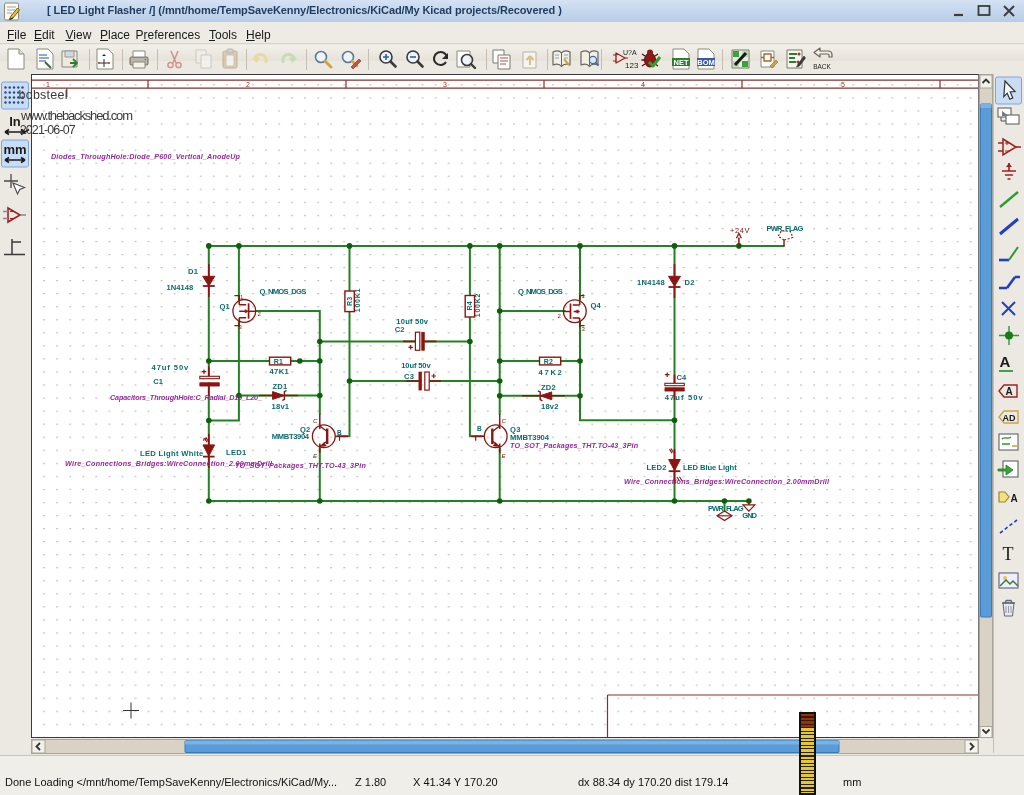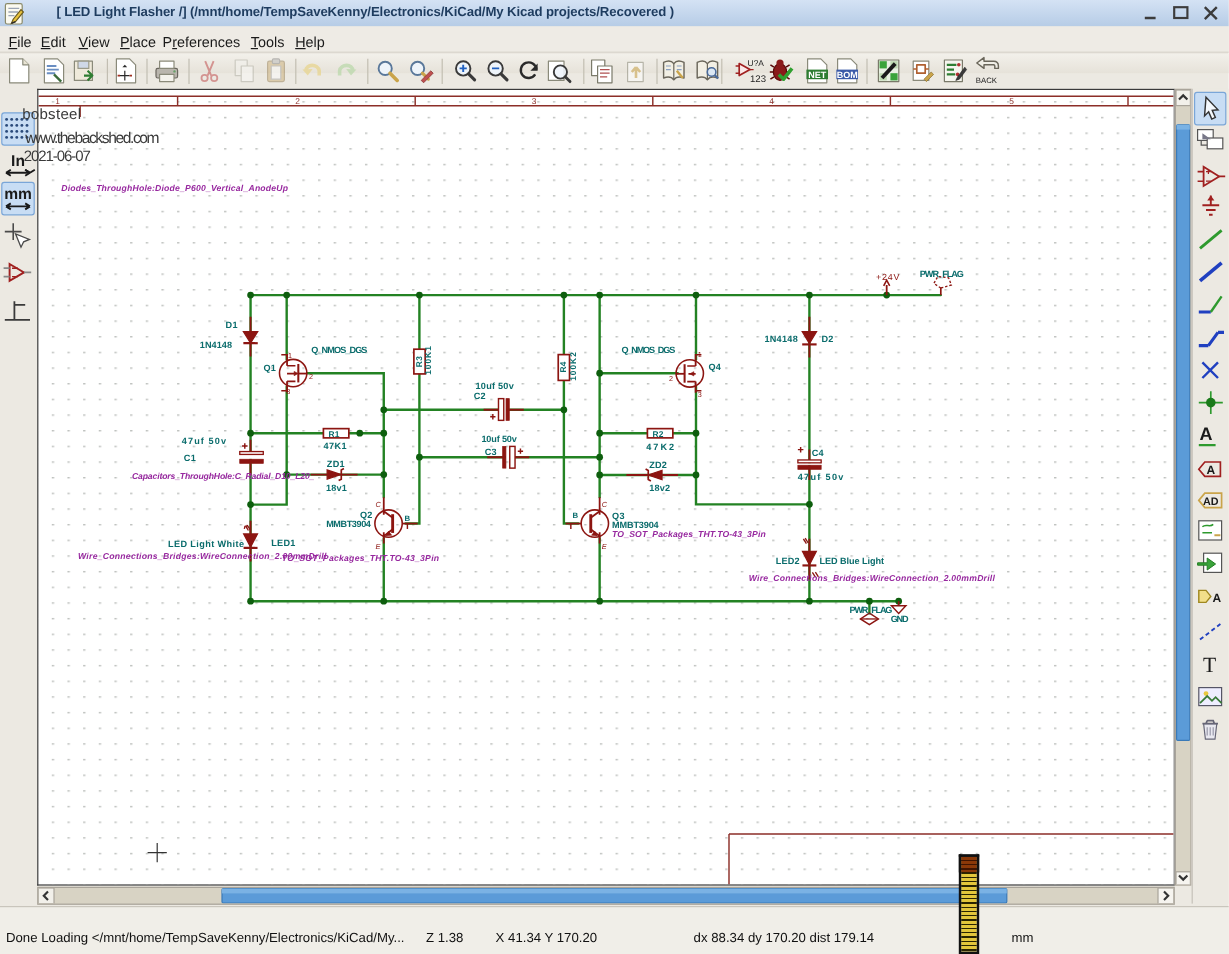--- a/index.html
+++ b/index.html
@@ -3,21 +3,21 @@
 <style>
 *{margin:0;padding:0;box-sizing:border-box}
 html,body{width:1024px;height:795px;overflow:hidden;font-family:"Liberation Sans",sans-serif}
 #win{position:relative;width:1024px;height:795px;background:#ece9e2}
 #titlebar{position:absolute;left:0;top:0;width:1024px;height:22px;background:linear-gradient(#d4e2f4,#b6cce6);color:#1e3c5f}
 #title-ico{position:absolute;left:3px;top:2px}
 #title-txt{position:absolute;left:47px;top:4px;font-size:11px;font-weight:bold;letter-spacing:-0.1px}
 #menubar{position:absolute;left:0;top:22px;width:1024px;height:22px;background:#eeebe5;border-bottom:1px solid #d8d4cb;font-size:12px;color:#1a1a1a}
 #menubar > span{position:absolute;top:6px}
 #toolbar{position:absolute;left:0;top:45px;width:1024px;height:16px;background:linear-gradient(#f2f0ea,#e6e2d9)}
-#lefttb{position:absolute;left:0;top:92px;width:39px;height:679px;background:#ece9e2}
+#lefttb{position:absolute;left:0;top:80px;width:39px;height:679px;background:#ece9e2}
 #canvas{position:absolute;left:31px;top:74px;width:948px;height:664px;background:#fff;border:1px solid #3a3a3a;border-right:1px solid #777}
 #vscroll{position:absolute;left:979px;top:74px;width:14px;height:664px;background:#d8d3c4;border:1px solid #a9a49a}
 #righttb{position:absolute;left:993px;top:74px;width:31px;height:679px;background:#ece9e2;border-left:1px solid #c5c1b8}
 #hscroll{position:absolute;left:31px;top:739px;width:948px;height:15px;background:#d8d3c4;border:1px solid #a9a49a}
 #status{position:absolute;left:0;top:755px;width:1024px;height:40px;background:#f0eee8;border-top:1px solid #c9c5bc}
 #status .t{position:absolute;top:20px;font-size:11px;color:#111}
 #stripbar{position:absolute;left:799px;top:712px;width:17px;height:83px;background:repeating-linear-gradient(#e3c63b 0px,#e3c63b 2.4px,#2a2400 2.4px,#2a2400 3.55px);border:2px solid #111}
 #stripcap{position:absolute;left:799px;top:712px;width:17px;height:15px;background:repeating-linear-gradient(#8a3808 0px,#8a3808 2.4px,#401400 2.4px,#401400 3.55px);border:2px solid #111;border-bottom:none}
 .u{text-decoration:underline}
 </style></head>
@@ -644,21 +644,21 @@
 <rect x="0" y="0" width="13" height="13" fill="#f2f0ea" stroke="#a9a49a" stroke-width="1"></rect>
 <path d="M8 3 l-3.5 3.5 l3.5 3.5" fill="none" stroke="#333" stroke-width="1.8"></path>
 <rect x="153" y="0.5" width="654" height="12" rx="1" fill="#5b9bd8" stroke="#3a7ab8"></rect>
 <rect x="153" y="0.5" width="654" height="4" fill="#7ab2e4"></rect>
 <rect x="933" y="0" width="13" height="13" fill="#f6f4ef" stroke="#a9a49a" stroke-width="1"></rect>
 <path d="M938 3 l3.5 3.5 l-3.5 3.5" fill="none" stroke="#333" stroke-width="1.8"></path>
 </svg>
 </div>
 <div id="status">
 <span class="t" style="left:5px">Done Loading &lt;/mnt/home/TempSaveKenny/Electronics/KiCad/My...</span>
-<span class="t" style="left:355px">Z 1.38</span>
+<span class="t" style="left:355px">Z 1.80</span>
 <span class="t" style="left:413px">X 41.34  Y 170.20</span>
 <span class="t" style="left:578px">dx 88.34  dy 170.20  dist 179.14</span>
 <span class="t" style="left:843px">mm</span>
 </div>
 <div id="stripbar"></div>
     <div id="stripcap"></div>
 <svg width="1024" height="200" viewBox="0 74 1024 200" style="position:absolute;left:0;top:74px;z-index:50">
 <g fill="#3a3a3a">
 <text x="18.5" y="98.9" font-size="12.5px" textLength="49">bobsteel</text>
 <text x="21" y="119.5" font-size="13px" textLength="112">www.thebackshed.com</text>

